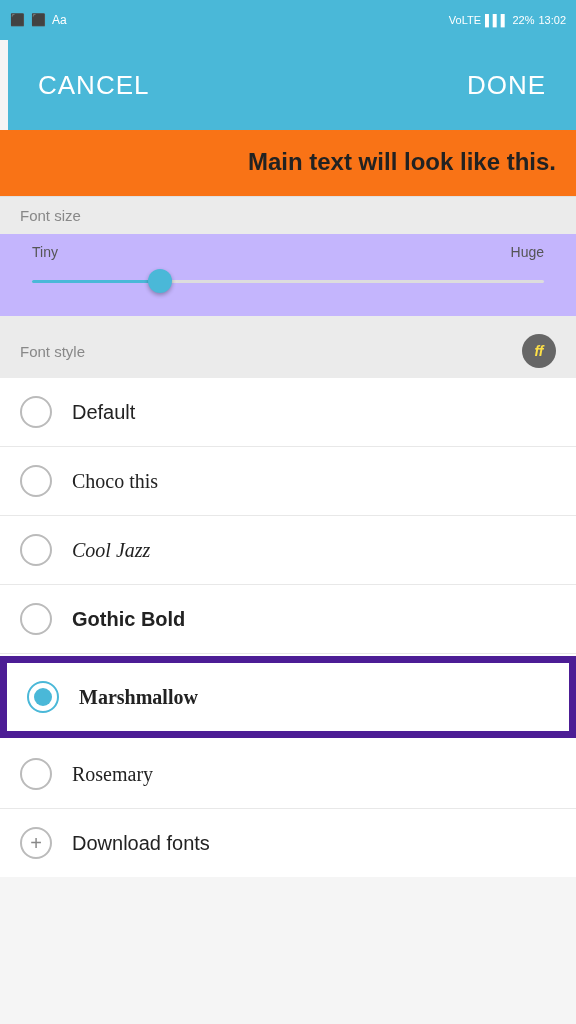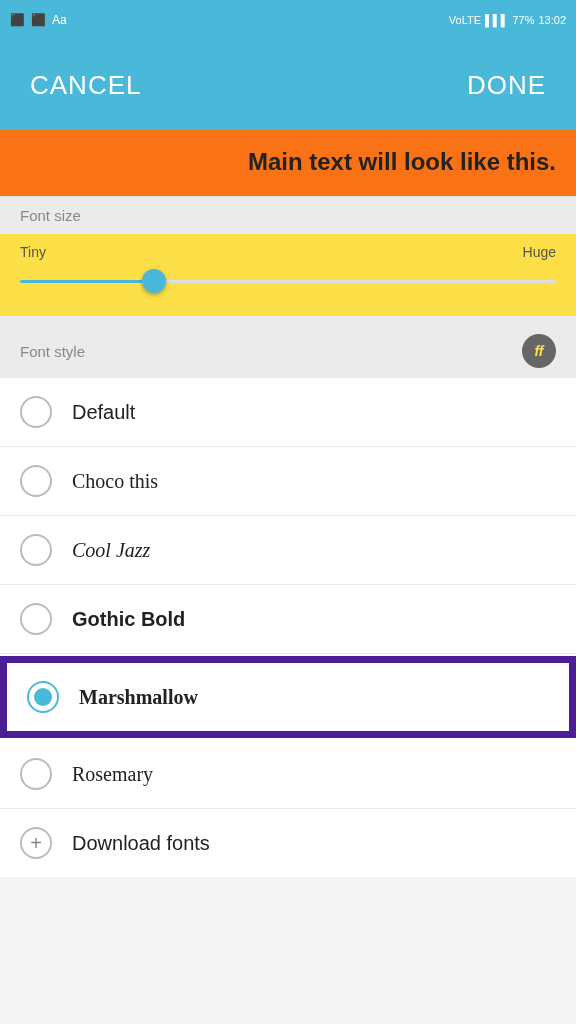--- a/index.html
+++ b/index.html
@@ -35,20 +35,21 @@
       font-size: 11px;
     }
 
     
     .action-bar {
       background: #4ab8d8;
       height: 90px;
       display: flex;
       justify-content: space-between;
       padding: 0 30px;
+      margin-left: 8px;
     }
     .action-bar-btn {
       color: white;
       font-size: 26px;
       font-weight: 500;
       letter-spacing: 1px;
       cursor: pointer;
       background: none;
       border: none;
       text-transform: uppercase;
@@ -86,22 +87,22 @@
       display: flex;
       align-items: center;
       justify-content: center;
       font-size: 14px;
       font-style: italic;
       font-weight: bold;
     }
 
     
     .font-size-section {
-      background: #fde047;
-      padding: 10px 20px 20px;
+      background: #c4b5fd;
+      padding: 10px 32px 20px;
       border-bottom: 8px solid #ebebeb;
     }
     .slider-labels {
       display: flex;
       justify-content: space-between;
       font-size: 14px;
       color: #555;
       margin-bottom: 6px;
     }
     .slider-container {
@@ -206,21 +207,21 @@
 
 <div class="status-bar">
   <div class="status-bar-left">
     <span>⬛</span>
     <span>⬛</span>
     <span>Aa</span>
   </div>
   <div class="status-bar-right">
     <span>VoLTE</span>
     <span>▌▌▌</span>
-    <span>77%</span>
+    <span>22%</span>
     <span>13:02</span>
   </div>
 </div>
 
 <div class="action-bar">
   <button class="action-bar-btn">CANCEL</button>
   <button class="action-bar-btn">DONE</button>
 </div>
 
 <div class="preview-area">

